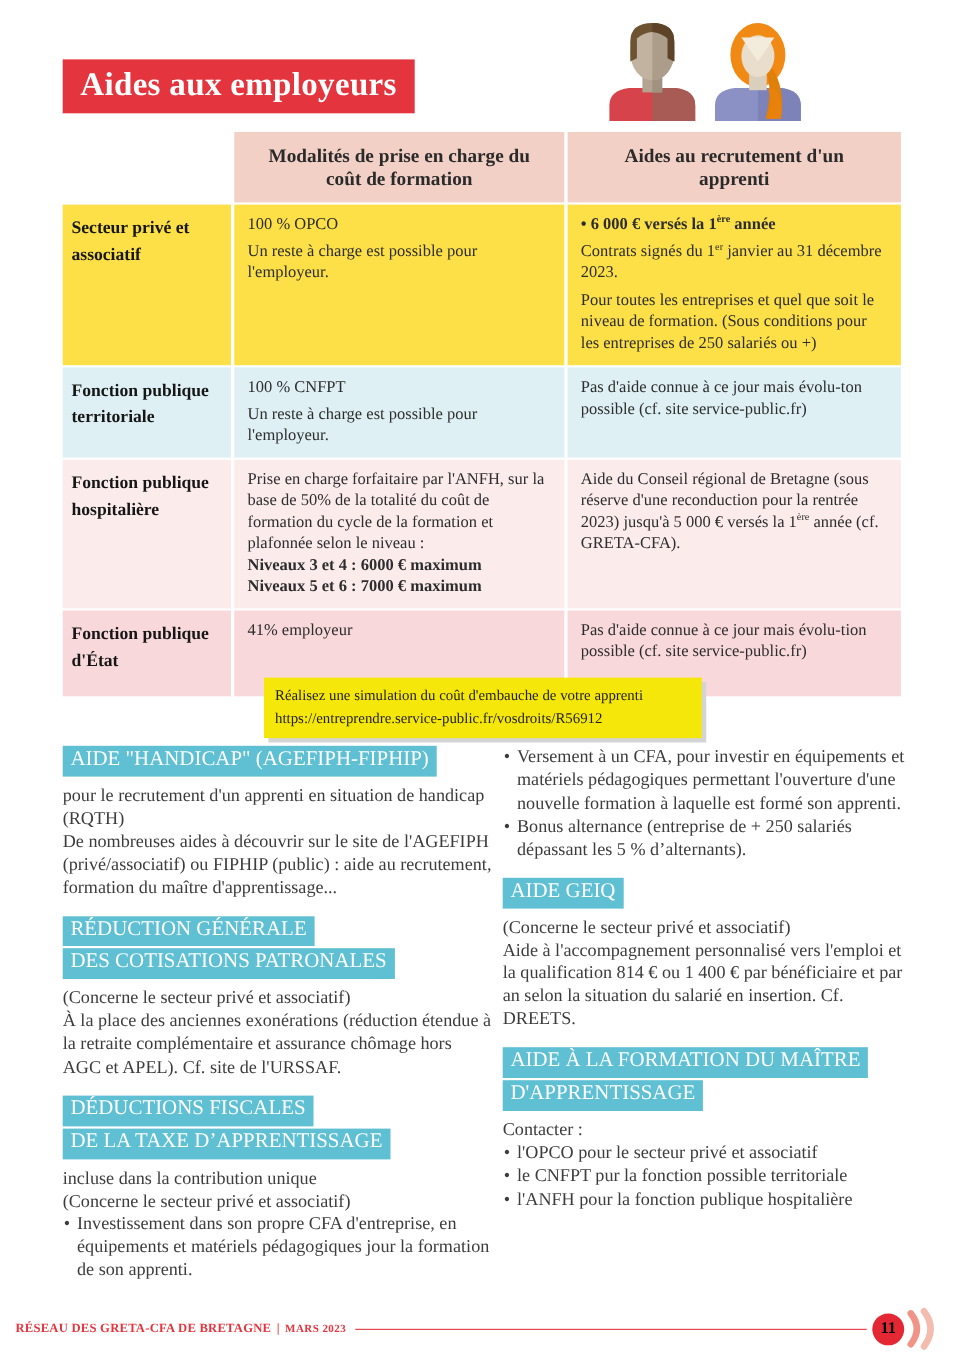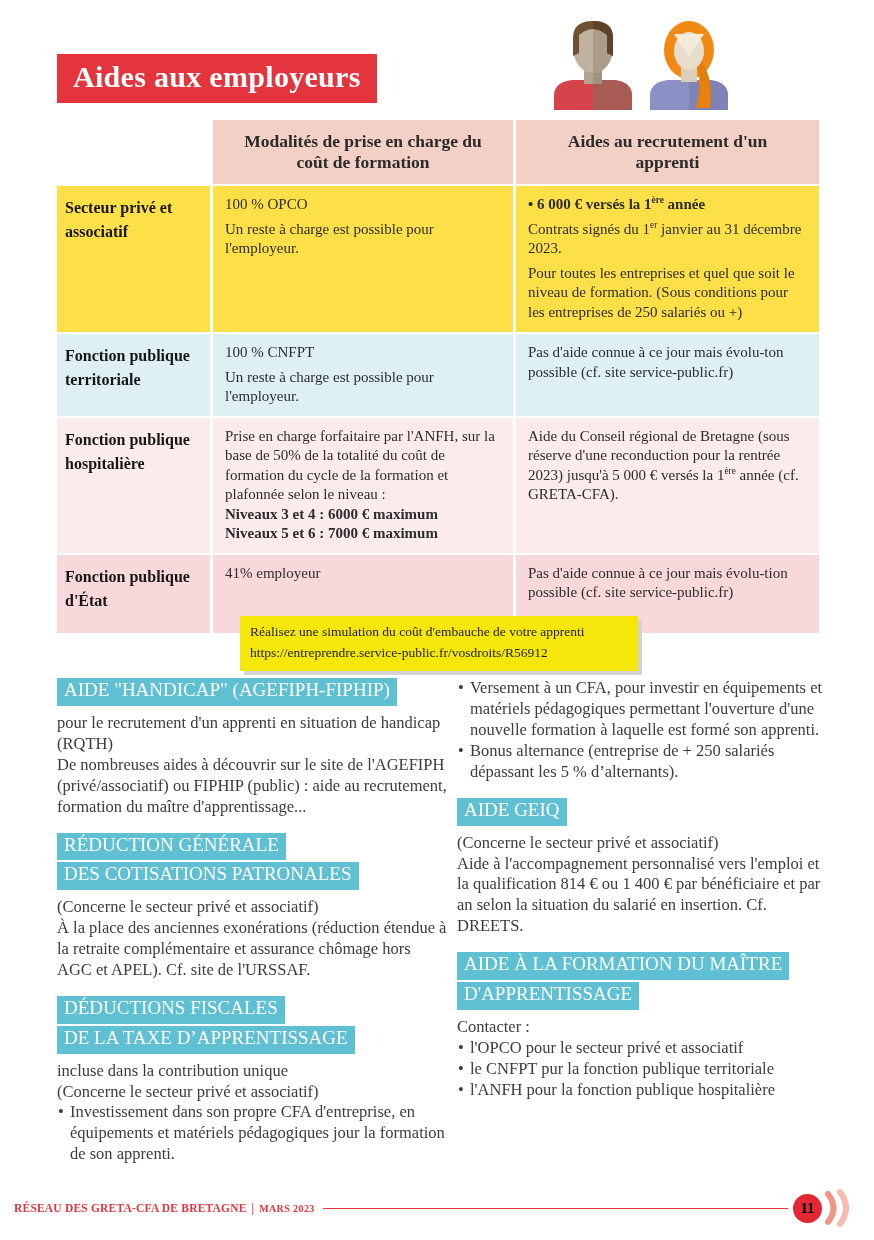--- a/index.html
+++ b/index.html
@@ -219,21 +219,21 @@
     </div>
 
     <div class="section">
       <div class="sec-head">
         <span class="hl">AIDE À LA FORMATION DU MAÎTRE</span>
         <span class="hl">D'APPRENTISSAGE</span>
       </div>
       <div class="body">
         <p>Contacter :</p>
         <p class="bullet">l'OPCO pour le secteur privé et associatif</p>
-        <p class="bullet">le CNFPT pur la fonction publique territoriale</p>
+        <p class="bullet">le CNFPT pur la fonction possible territoriale</p>
         <p class="bullet">l'ANFH pour la fonction publique hospitalière</p>
       </div>
     </div>
   </div>
 
   <div class="footer">
     <span class="brand">RÉSEAU DES GRETA-CFA DE BRETAGNE</span>
     <span class="sep">|</span>
     <span class="date">MARS 2023</span>
     <span class="rule"></span>

